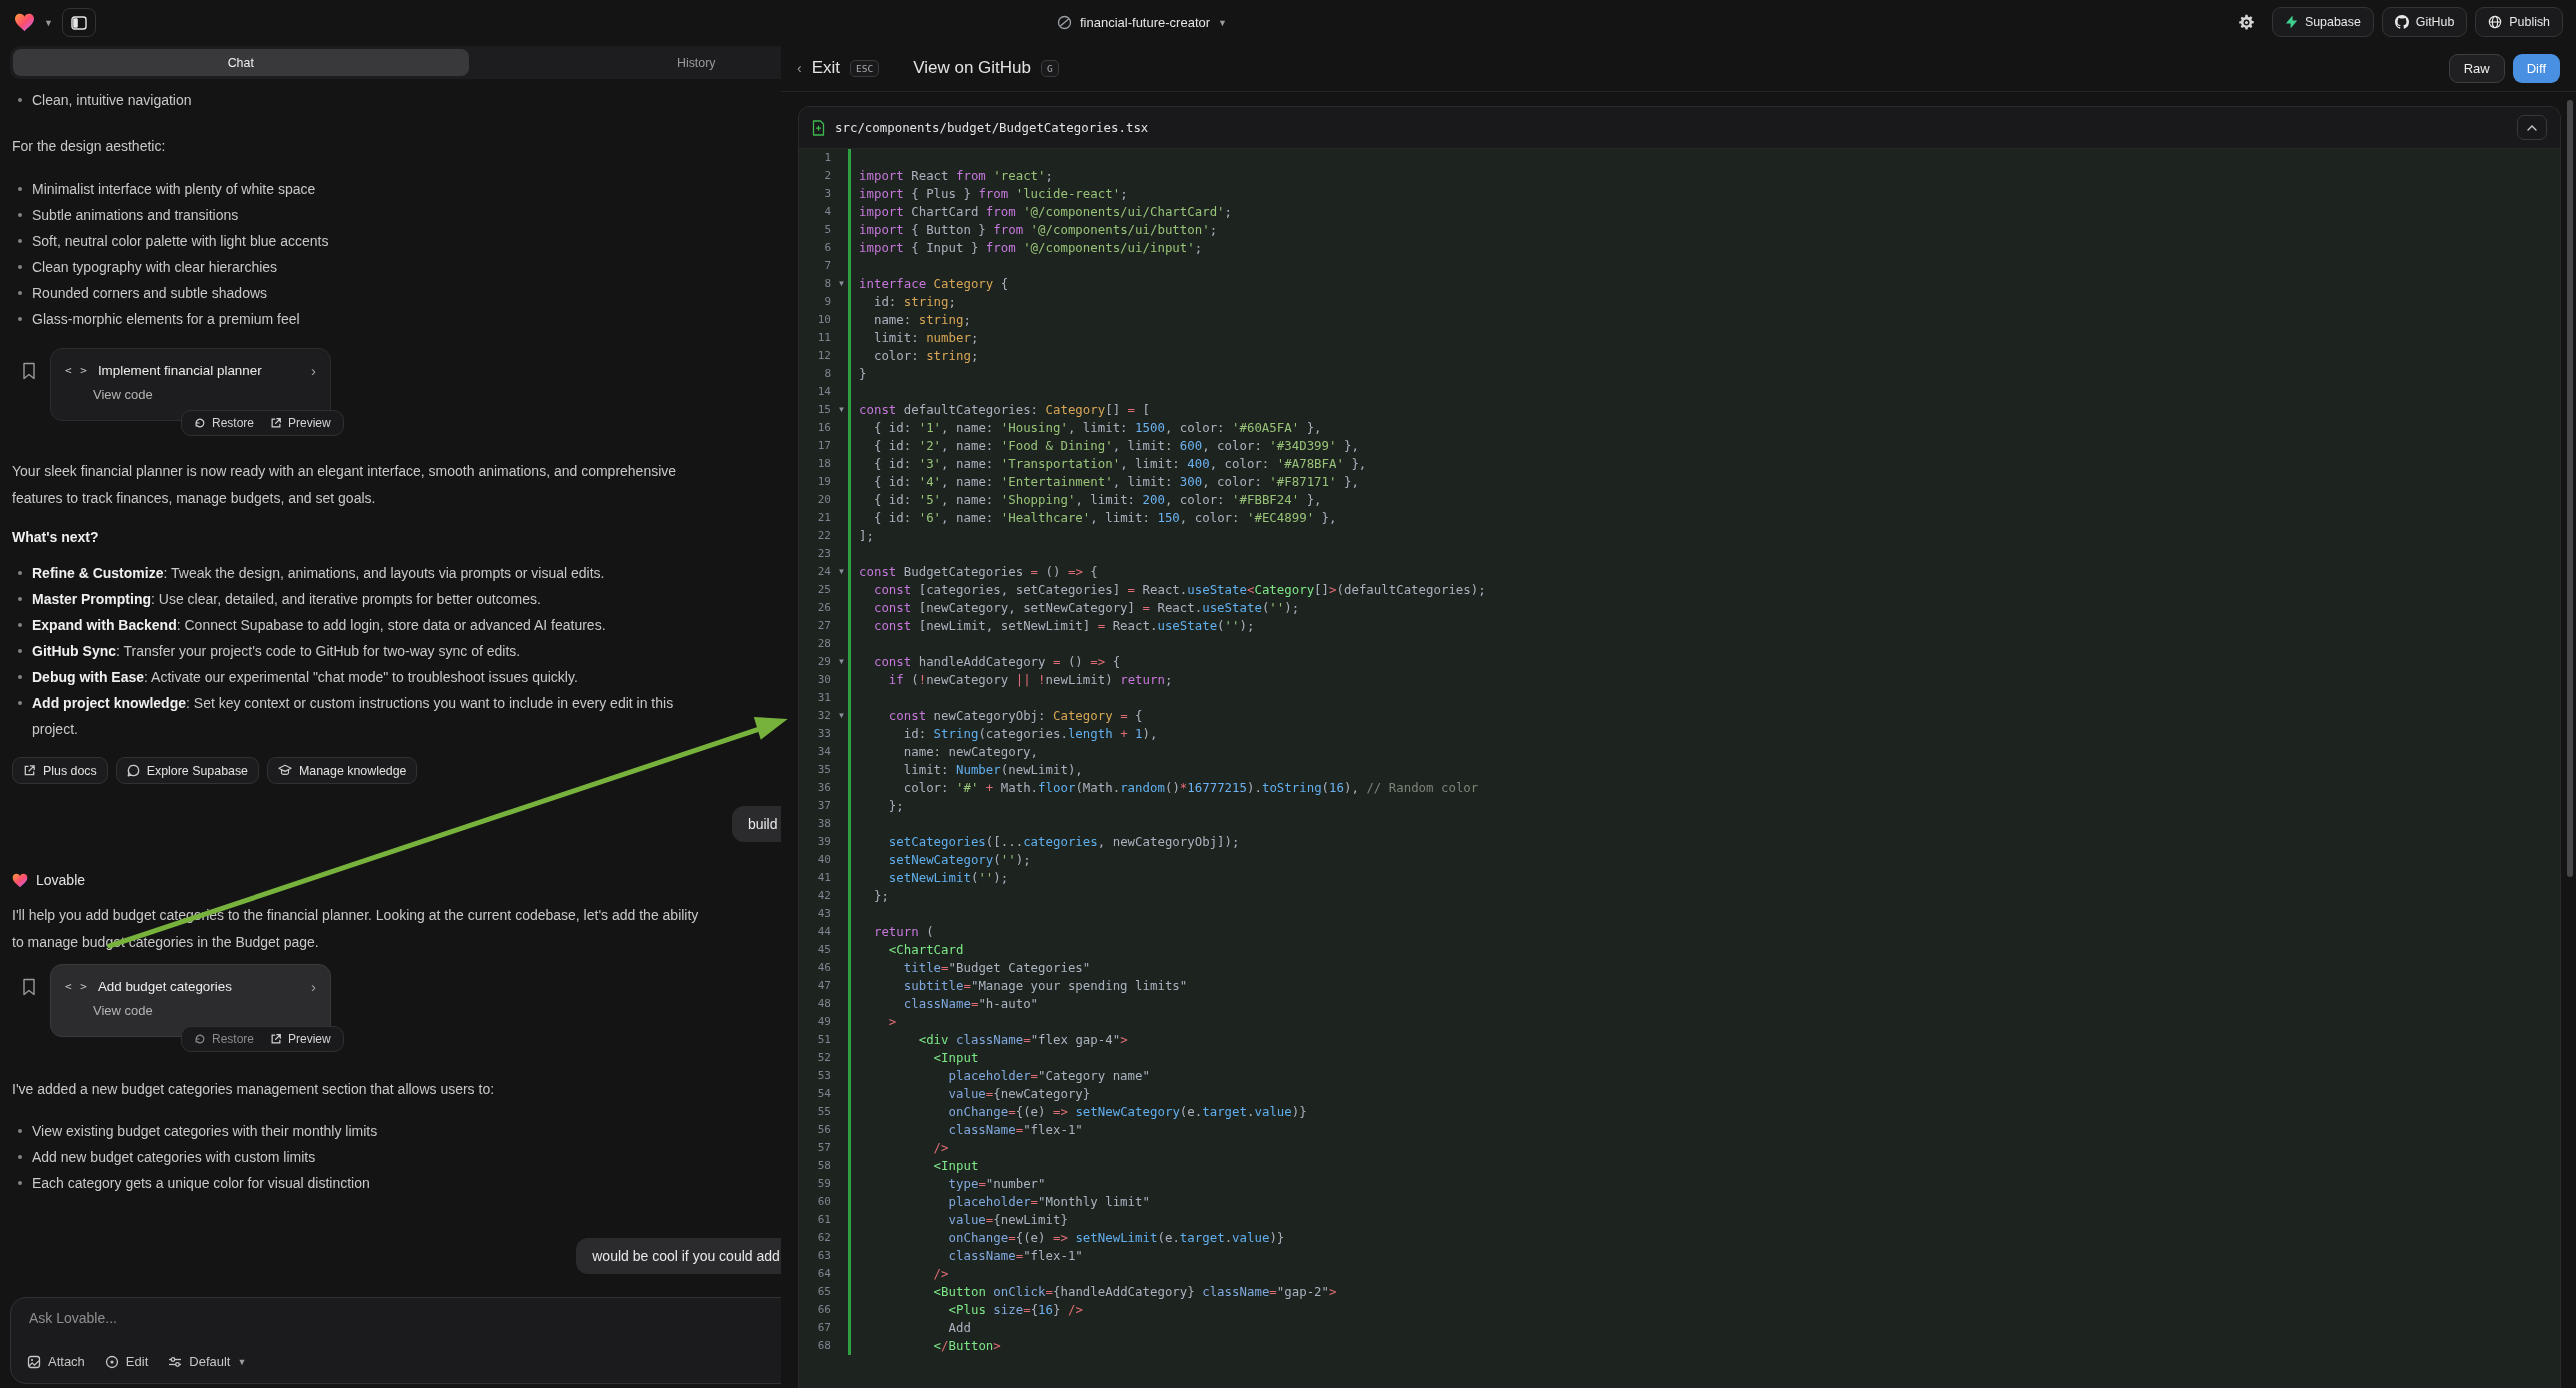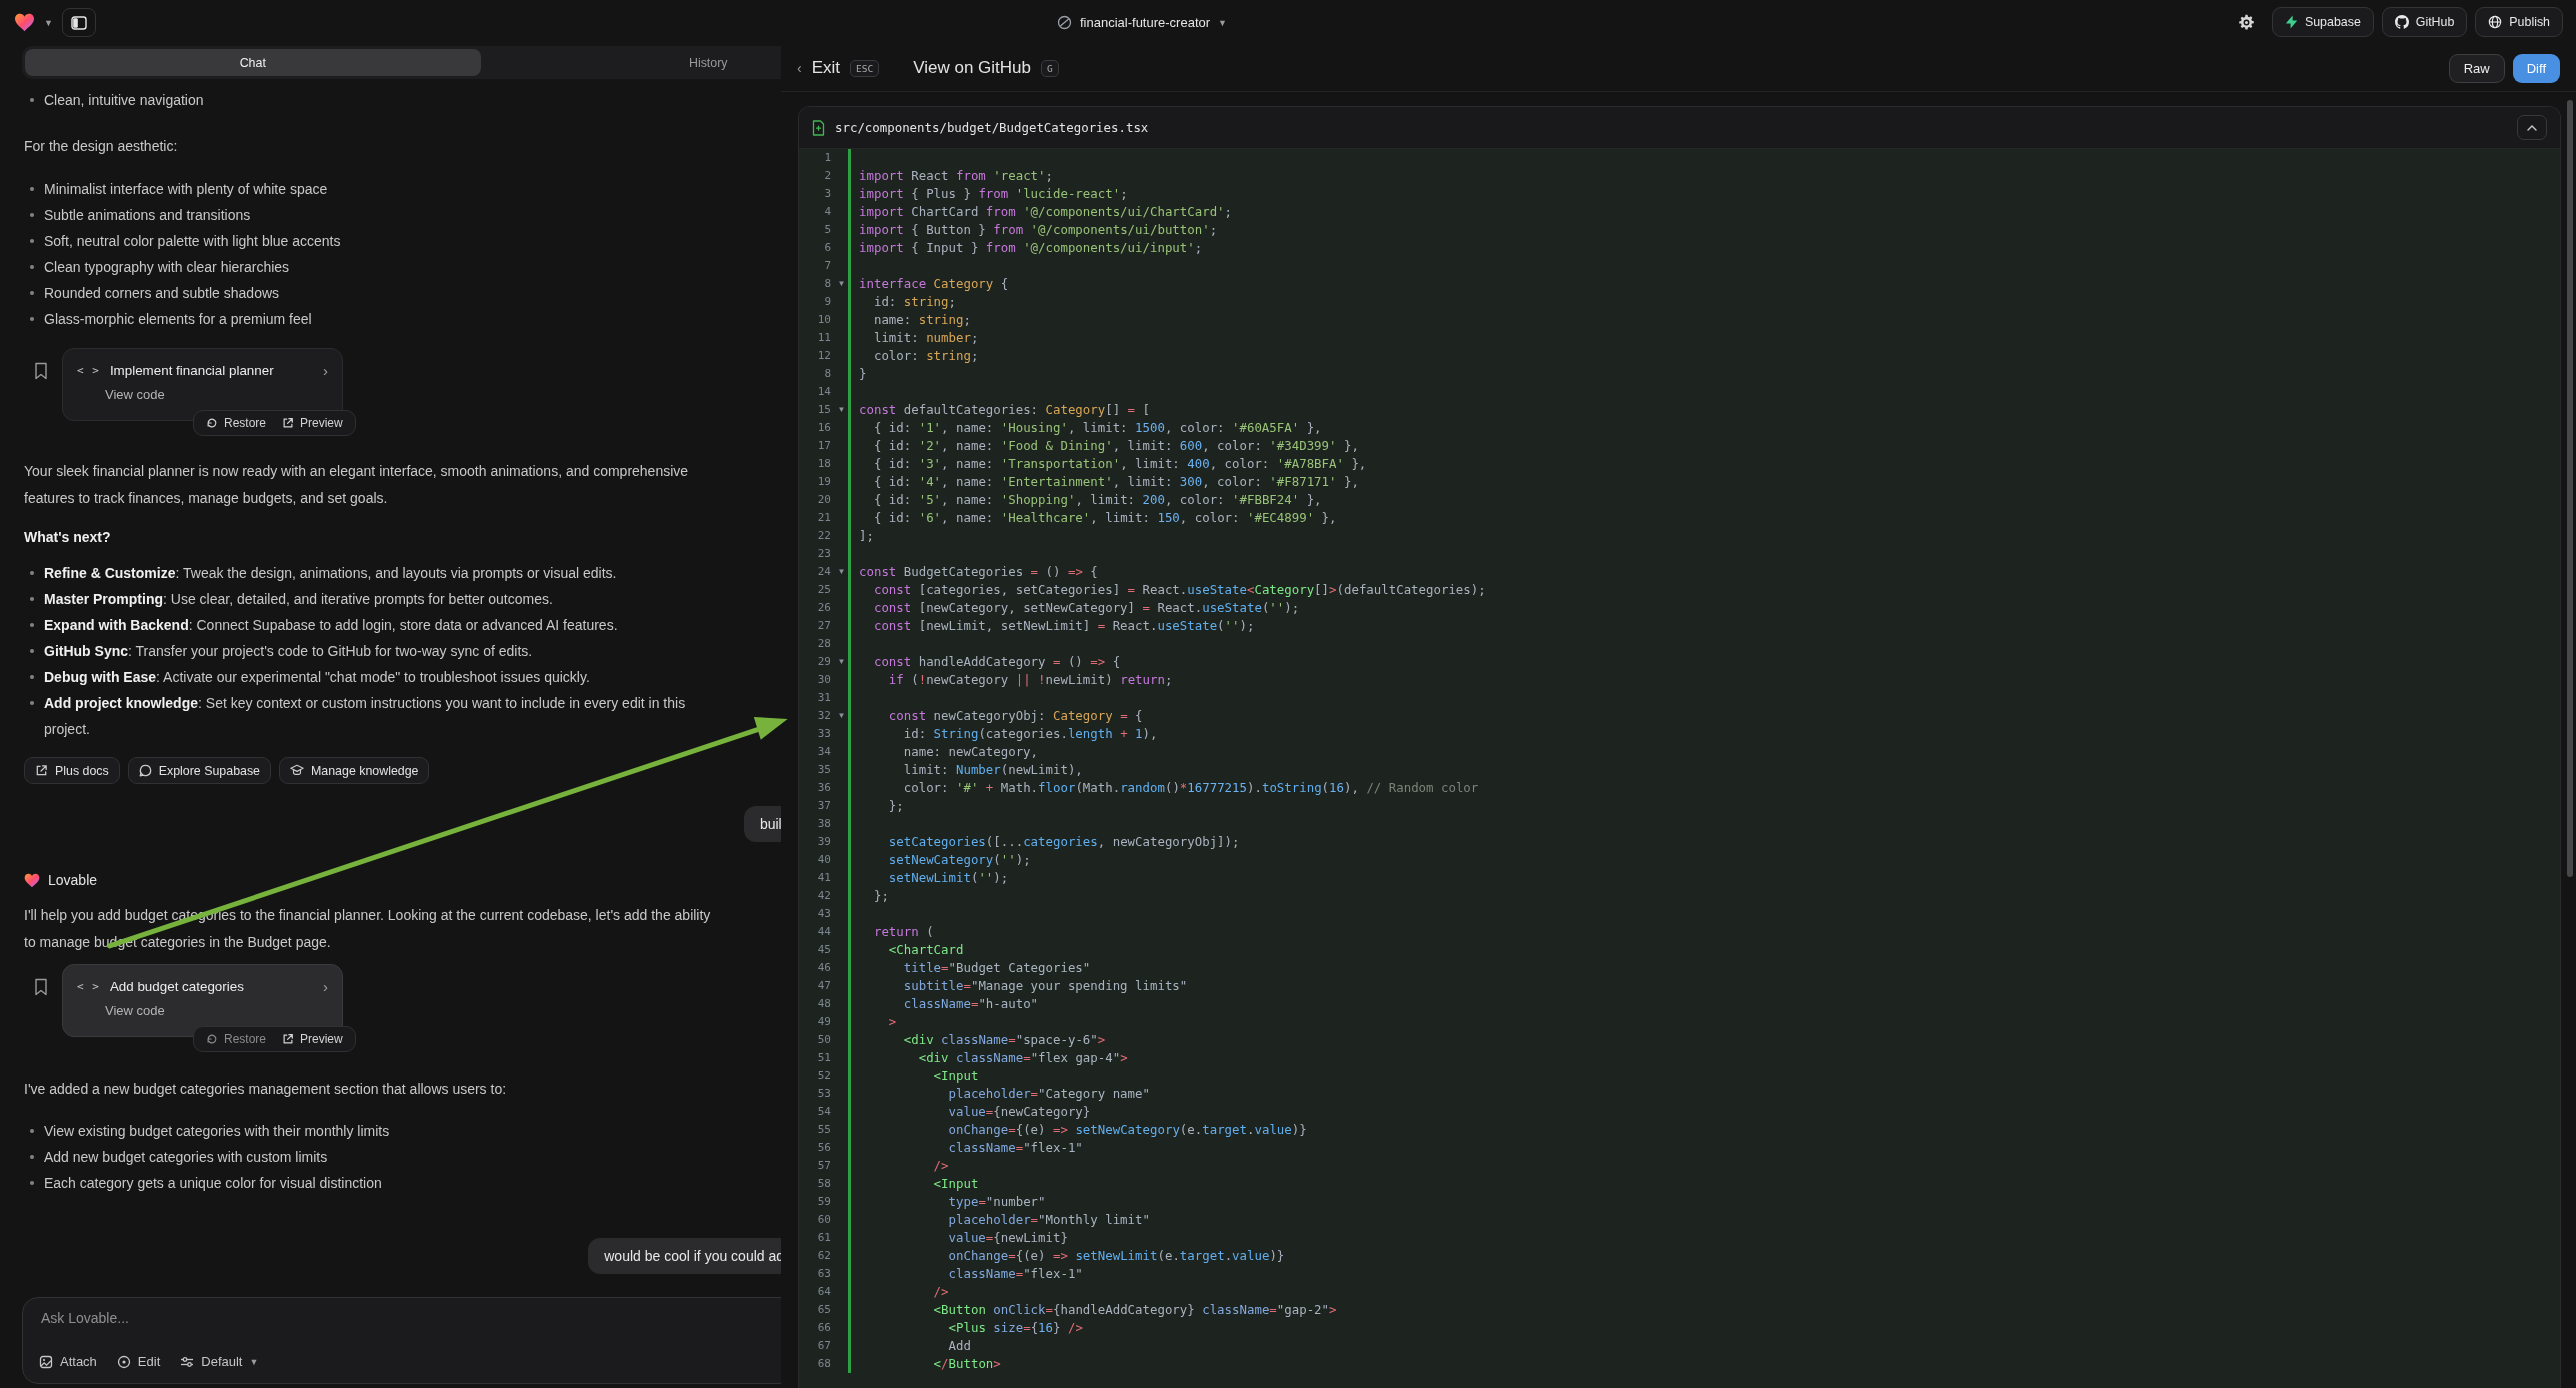--- a/index.html
+++ b/index.html
@@ -12,21 +12,21 @@
   .topbar-left { display:flex; align-items:center; gap:9px; padding-left:14px; }
   .chev { color:#9a9a9a; font-size:9px; }
   .icon-btn { width:34px; height:29px; border:1px solid #333336; border-radius:8px; display:flex; align-items:center; justify-content:center; background:transparent; cursor:pointer; }
   .topbar-center { position:absolute; left:1057px; top:0; height:45px; display:flex; align-items:center; gap:8px; }
   .project-name { color:#e6e6e6; font-size:13px; }
   .topbar-right { position:absolute; right:13px; top:7px; display:flex; align-items:center; gap:8px; }
   .tb-btn { height:30px; display:flex; align-items:center; gap:7px; padding:0 12px; background:#1b1b1d; border:1px solid #343436; border-radius:9px; color:#e8e8e8; font-size:12.4px; cursor:pointer; }
   .gear-btn { width:34px; height:30px; border:none; background:transparent; display:flex; align-items:center; justify-content:center; color:#d0d0d0; font-size:17px; cursor:pointer; }
 
   
-  .chat-panel { position:absolute; left:12px; top:45px; bottom:0; width:940px; background:#141414; border-right:1px solid #262626; }
+  .chat-panel { position:absolute; left:0; top:45px; bottom:0; width:940px; background:#141414; border-right:1px solid #262626; }
   .tabs { position:absolute; top:1px; left:10px; right:12px; height:33px; background:#1d1d1f; border-radius:10px; display:flex; padding:3px; }
   .tab { flex:1; display:flex; align-items:center; justify-content:center; font-size:12.4px; color:#9a9a9a; border-radius:8px; cursor:pointer; }
   .tab.active { background:#39393c; color:#f0f0f0; }
 
   .chat-scroll { position:absolute; top:36px; bottom:95px; left:0; right:0; padding:6px 12px 0 12px; overflow:hidden; color:#cfcfcf; font-size:14px; }
   .chat-scroll p { width:697px; line-height:27px; color:#c9c9c9; }
   ul.blist { list-style:none; width:697px; }
   ul.blist li { position:relative; padding-left:20px; line-height:26px; color:#c9c9c9; }
   ul.blist li::before { content:''; position:absolute; left:6px; top:11px; width:4px; height:4px; border-radius:50%; background:#848484; }
   ul.blist li b { color:#f0f0f0; font-weight:700; }
@@ -663,26 +663,20 @@
               <span class="gbar" style="background: rgb(46, 160, 67);"></span>
               <pre class="cl">      <span class="tok-attr">className</span><span class="tok-op">=</span><span class="tok-jstr">"h-auto"</span></pre>
             </div>
             <div class="code-row">
               <span class="ln">49</span>
               <span class="fold"></span>
               <span class="gbar" style="background: rgb(46, 160, 67);"></span>
               <pre class="cl">    <span class="tok-op">&gt;</span></pre>
             </div>
             <div class="code-row">
-              <span class="ln">50</span>
-              <span class="fold"></span>
-              <span class="gbar" style="background: rgb(46, 160, 67);"></span>
-              <pre class="cl">      <span class="tok-tag">&lt;</span><span class="tok-tag">div</span> <span class="tok-attr">className</span><span class="tok-op">=</span><span class="tok-jstr">"space-y-6"</span><span class="tok-op">&gt;</span></pre>
-            </div>
-            <div class="code-row">
               <span class="ln">51</span>
               <span class="fold"></span>
               <span class="gbar" style="background: rgb(46, 160, 67);"></span>
               <pre class="cl">        <span class="tok-tag">&lt;</span><span class="tok-tag">div</span> <span class="tok-attr">className</span><span class="tok-op">=</span><span class="tok-jstr">"flex gap-4"</span><span class="tok-op">&gt;</span></pre>
             </div>
             <div class="code-row">
               <span class="ln">52</span>
               <span class="fold"></span>
               <span class="gbar" style="background: rgb(46, 160, 67);"></span>
               <pre class="cl">          <span class="tok-tag">&lt;</span><span class="tok-tag">Input</span></pre>

